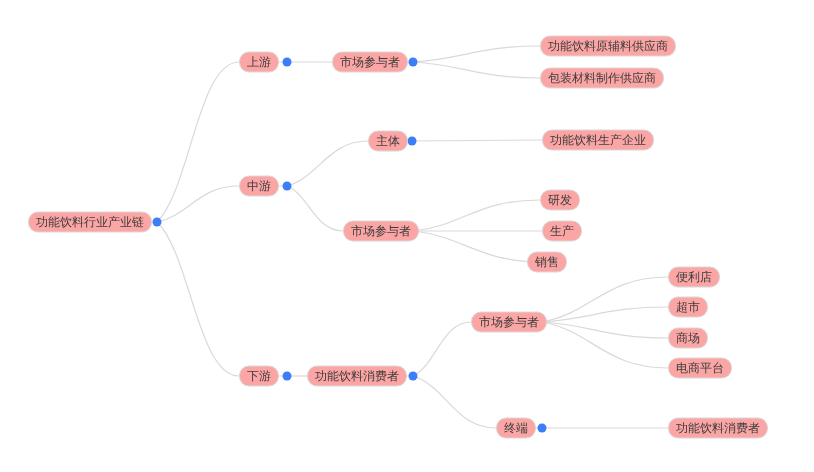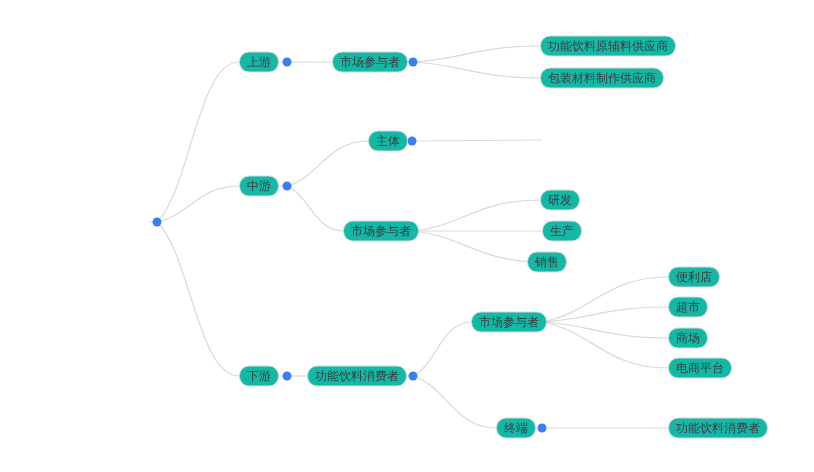--- a/index.html
+++ b/index.html
@@ -32,21 +32,21 @@
     stroke-width:1.2;
   }
   .edges circle{
     fill:var(--accent);
     stroke:none;
     cursor:pointer;
   }
   .node{
     position:absolute;
     transform:translateY(-50%);
-    background:#14b8a6;
+    background:#fca5a5;
     border:1px solid var(--border);
     border-radius:10px;
     padding:2px 7px;
     font-size:12px;
     line-height:15px;
     color:var(--text);
     white-space:nowrap;
     cursor:pointer;
   }
 </style>
@@ -85,28 +85,30 @@
     <circle cx="413" cy="62" r="4.5"></circle>
     <circle cx="287" cy="186" r="4.5"></circle>
     <circle cx="412" cy="141" r="4.5"></circle>
     <circle cx="414" cy="231" r="4.5"></circle>
     <circle cx="287" cy="376" r="4.5"></circle>
     <circle cx="413" cy="376" r="4.5"></circle>
     <circle cx="542" cy="322" r="4.5"></circle>
     <circle cx="542" cy="428" r="4.5"></circle>
   </svg>
 
+  <div class="node" style="left:28px;top:222px">功能饮料行业产业链</div>
 
   <div class="node" style="left:239px;top:62px">上游</div>
   <div class="node" style="left:332px;top:62px">市场参与者</div>
   <div class="node" style="left:540px;top:46px">功能饮料原辅料供应商</div>
   <div class="node" style="left:540px;top:78px">包装材料制作供应商</div>
 
   <div class="node" style="left:239px;top:186px">中游</div>
   <div class="node" style="left:368px;top:141px">主体</div>
+  <div class="node" style="left:542px;top:140px">功能饮料生产企业</div>
   <div class="node" style="left:343px;top:231px">市场参与者</div>
   <div class="node" style="left:540px;top:200px">研发</div>
   <div class="node" style="left:542px;top:231px">生产</div>
   <div class="node" style="left:527px;top:262px">销售</div>
 
   <div class="node" style="left:239px;top:376px">下游</div>
   <div class="node" style="left:307px;top:376px">功能饮料消费者</div>
   <div class="node" style="left:471px;top:322px">市场参与者</div>
   <div class="node" style="left:668px;top:277px">便利店</div>
   <div class="node" style="left:668px;top:307px">超市</div>

